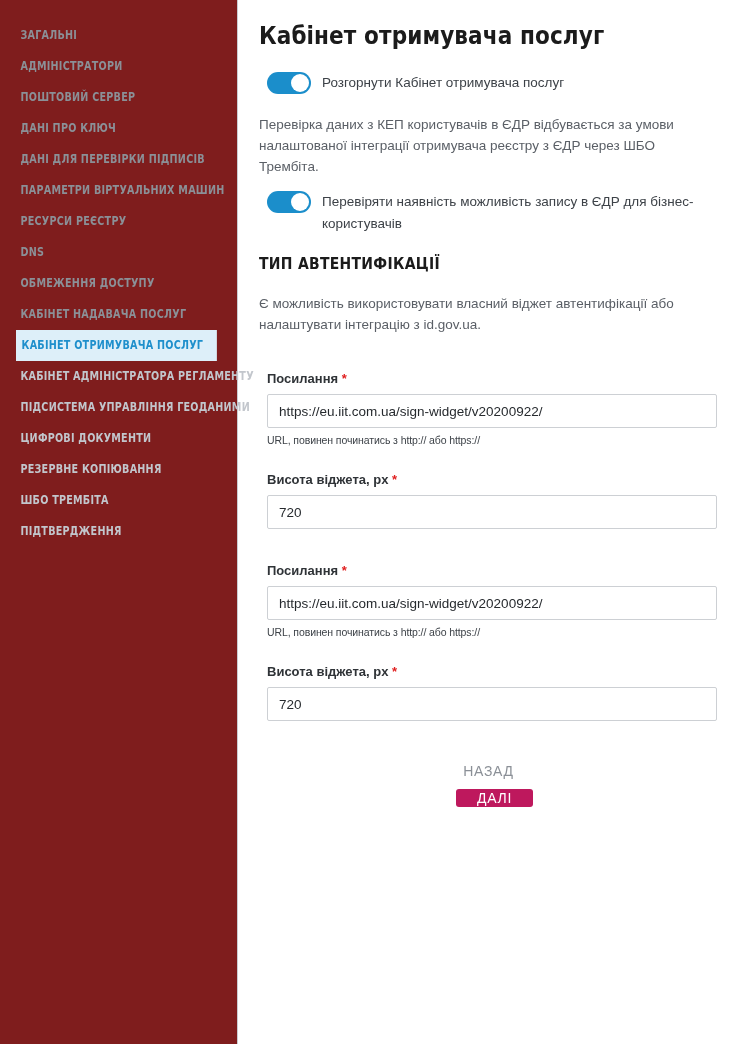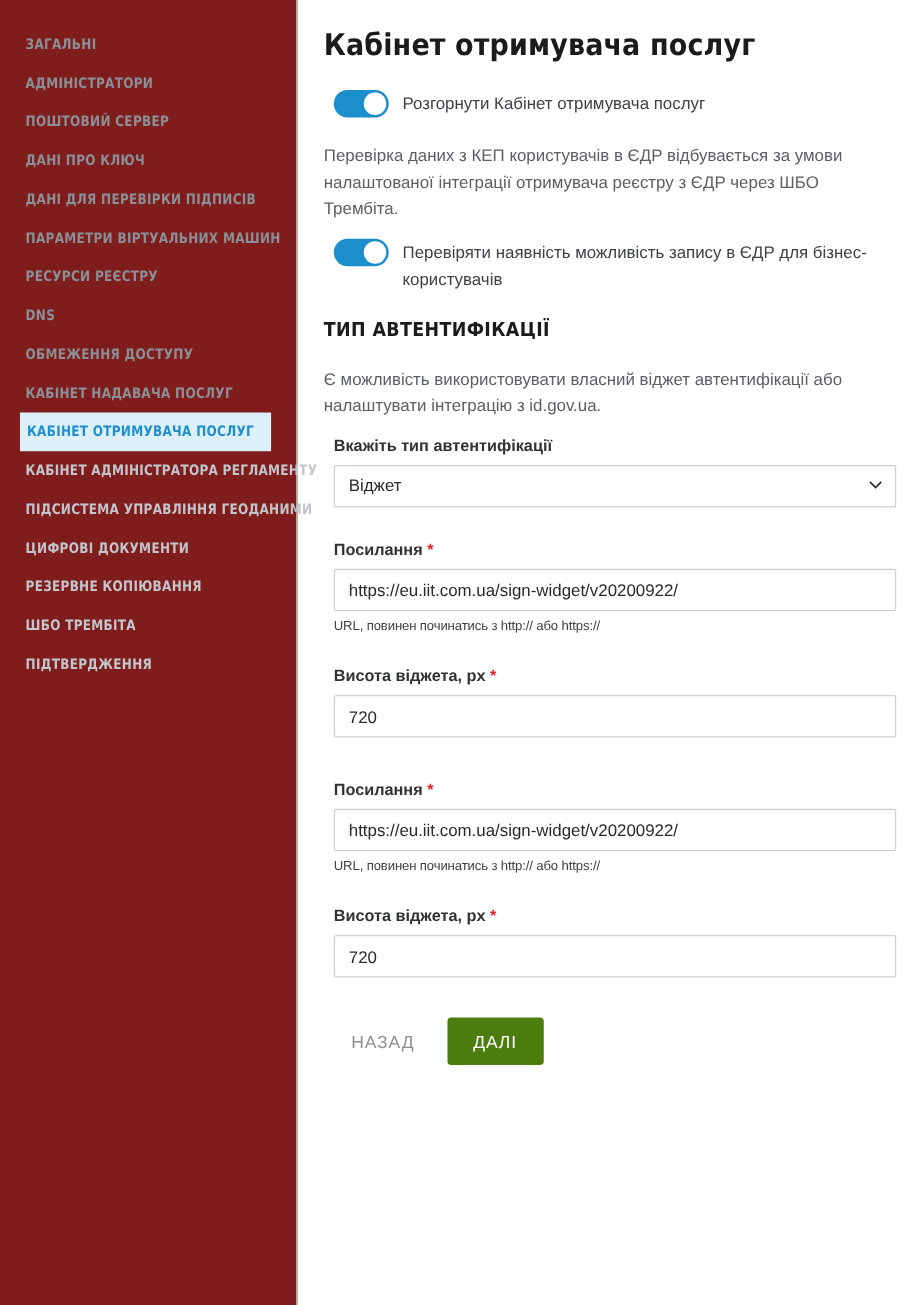--- a/index.html
+++ b/index.html
@@ -159,42 +159,43 @@
     letter-spacing: -0.1px;
   }
   .gap-sm { height: 22px; }
   .gap-md { height: 30px; }
 
   
   .btn-row {
     display: flex;
     align-items: center;
     margin: 32px 0 0 8px;
+    flex-direction: column;
   }
   .btn-back {
     background: none;
     border: none;
     font-family: "Liberation Sans", sans-serif;
     font-size: 14px;
     letter-spacing: 0.7px;
     color: #8b9097;
     text-transform: uppercase;
     padding: 10px 14px;
     cursor: pointer;
   }
   .btn-next {
-    background: #4d7c0f;
+    background: #be185d;
     border: none;
     border-radius: 3px;
     color: #ffffff;
     font-family: "Liberation Sans", sans-serif;
     font-size: 14px;
     letter-spacing: 0.7px;
     text-transform: uppercase;
-    padding: 11px 21px;
+    padding: 1px 21px;
     margin-left: 12px;
     cursor: pointer;
   }
 </style>
 </head>
 <body>
 
 <div class="page">
 
   <nav class="sidebar">
@@ -233,33 +234,20 @@
     <div class="toggle-row">
       <div class="switch on">
         <span class="knob"></span>
       </div>
       <span class="toggle-label">Перевіряти наявність можливість запису в ЄДР для бізнес-користувачів</span>
     </div>
 
     <h2 class="section-title">ТИП АВТЕНТИФІКАЦІЇ</h2>
     <p class="para">Є можливість використовувати власний віджет автентифікації або налаштувати інтеграцію з id.gov.ua.</p>
 
-    <div class="field">
-      <div class="field-label">Вкажіть тип автентифікації</div>
-      <div class="select-wrap">
-        <select class="control">
-          <option>Віджет</option>
-        </select>
-        <span class="chev">
-          <svg width="11" height="8" viewBox="0 0 11 8">
-              <path d="M1 1.5 L5.5 6 L10 1.5" stroke="#26292d" stroke-width="1.3" fill="none"></path>
-            </svg>
-        </span>
-      </div>
-    </div>
 
     <div class="gap-sm"></div>
 
     <div class="field">
       <div class="field-label">
         <span>Посилання</span>
         <span class="req">*</span>
       </div>
       <input class="control" type="text" value="https://eu.iit.com.ua/sign-widget/v20200922/" style="">
       <div class="helper">URL, повинен починатись з http:// або https://</div>

